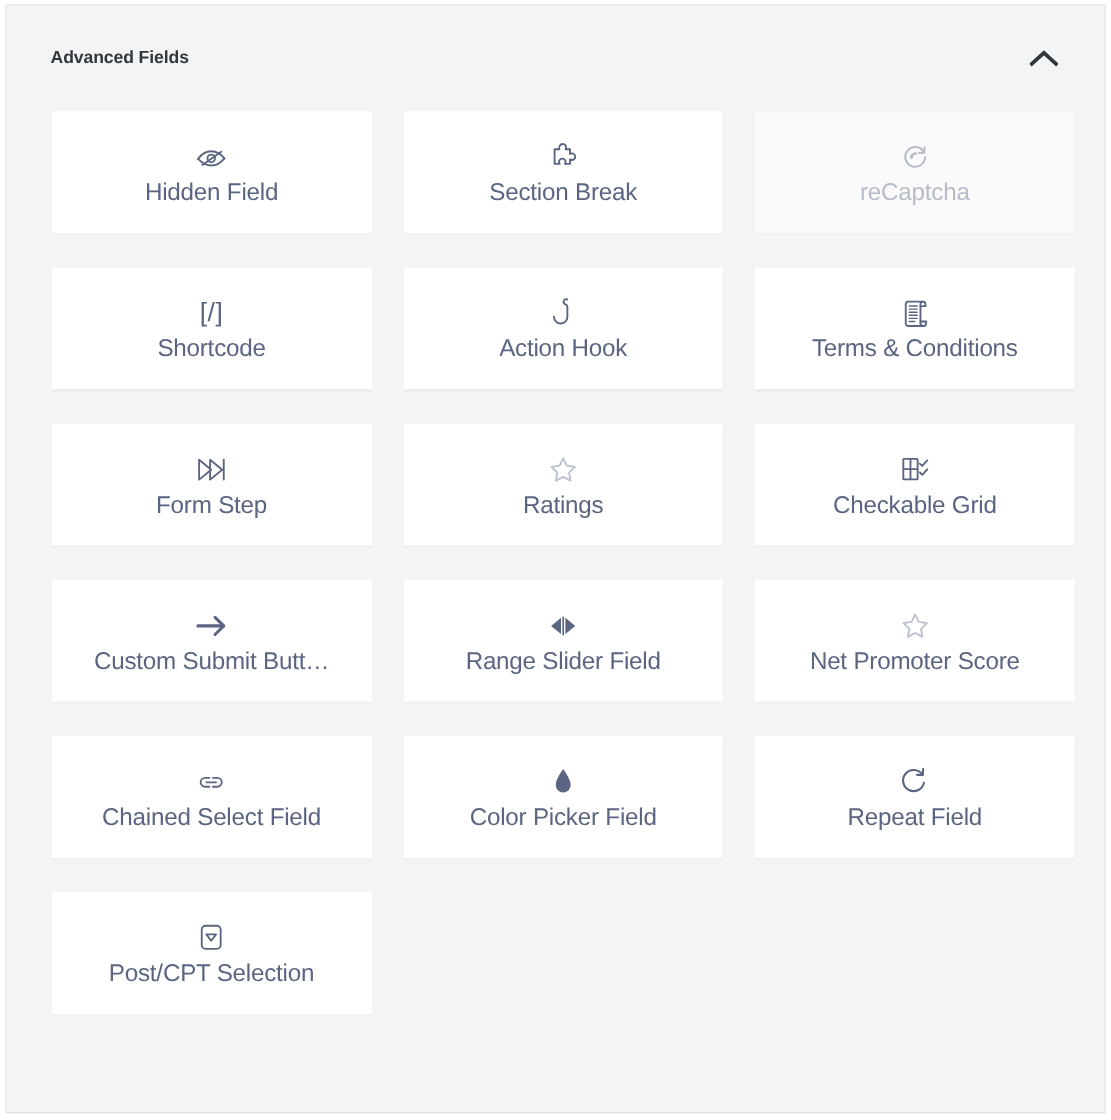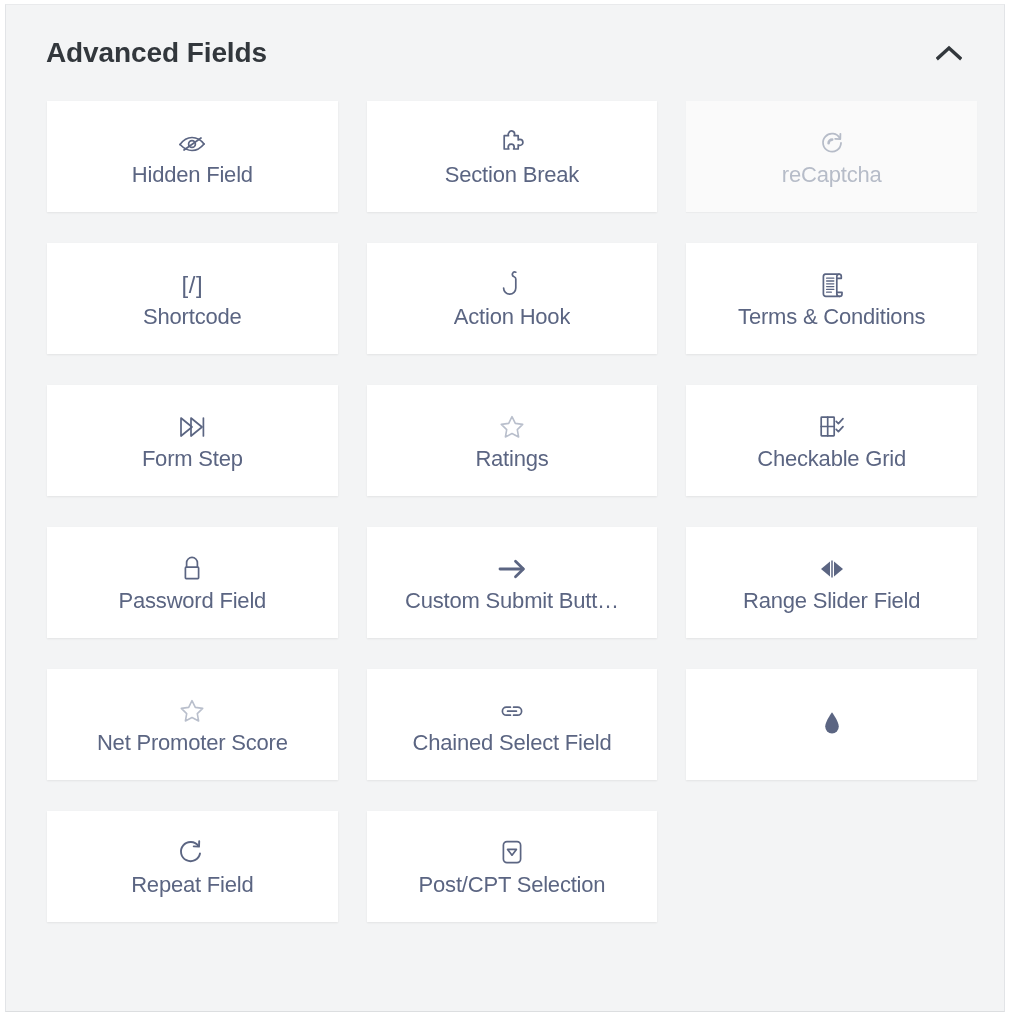--- a/index.html
+++ b/index.html
@@ -32,21 +32,21 @@
   .panel-header {
     position: relative;
     height: 96px;
     padding: 0 38px 0 40px;
     display: flex;
     align-items: center;
     justify-content: space-between;
   }
 
   .panel-title {
-    font-size: 28px;
+    font-size: 16px;
     font-weight: bold;
     color: #32373c;
     letter-spacing: -0.1px;
     line-height: 1;
   }
 
   .collapse-toggle {
     width: 34px;
     height: 34px;
     display: flex;
@@ -220,29 +220,20 @@
             <line x1="3.2" y1="13.5" x2="16.2" y2="13.5" fill="none" stroke="currentColor" stroke-width="1.7" stroke-linecap="round" stroke-linejoin="round"></line>
             <line x1="9.7" y1="4.2" x2="9.7" y2="22.8" fill="none" stroke="currentColor" stroke-width="1.7" stroke-linecap="round" stroke-linejoin="round"></line>
             <path d="M18.2 8.4 L20.4 10.6 L25 5.6" fill="none" stroke="currentColor" stroke-width="1.7" stroke-linecap="round" stroke-linejoin="round"></path>
             <path d="M18.2 16.4 L20.4 18.6 L25 13.6" fill="none" stroke="currentColor" stroke-width="1.7" stroke-linecap="round" stroke-linejoin="round"></path>
           </svg>
         </div>
         <div class="field-label">Checkable Grid</div>
       </div>
       <div class="field-card">
         <div class="field-icon">
-          <svg width="24" height="30" viewBox="0 0 24 30">
-            <path d="M6.6 13.2 V8.8 a5.4 5.4 0 0 1 10.8 0 v4.4" fill="none" stroke="currentColor" stroke-width="1.7" stroke-linecap="round" stroke-linejoin="round"></path>
-            <rect x="5.4" y="13.2" width="13.2" height="11.4" rx="0.8" fill="none" stroke="currentColor" stroke-width="1.7" stroke-linecap="round" stroke-linejoin="round"></rect>
-          </svg>
-        </div>
-        <div class="field-label">Password Field</div>
-      </div>
-      <div class="field-card">
-        <div class="field-icon">
           <svg width="32" height="26" viewBox="0 0 32 26">
             <line x1="4" y1="13" x2="27" y2="13" fill="none" stroke="currentColor" stroke-width="2.8" stroke-linecap="round"></line>
             <path d="M19.5 5.2 L27.4 13 L19.5 20.8" fill="none" stroke="currentColor" stroke-width="2.8" stroke-linecap="round" stroke-linejoin="round"></path>
           </svg>
         </div>
         <div class="field-label">Custom Submit Butt…</div>
       </div>
       <div class="field-card">
         <div class="field-icon">
           <svg width="32" height="22" viewBox="0 0 32 22">
@@ -270,20 +261,21 @@
           </svg>
         </div>
         <div class="field-label">Chained Select Field</div>
       </div>
       <div class="field-card">
         <div class="field-icon">
           <svg width="22" height="30" viewBox="0 0 22 30">
             <path d="M11 3.2 C11 3.2 4.2 12.4 4.2 17.6 a6.8 6.8 0 0 0 13.6 0 C17.8 12.4 11 3.2 11 3.2 Z" fill="currentColor"></path>
           </svg>
         </div>
+        <div class="field-label">Color Picker Field</div>
       </div>
       <div class="field-card">
         <div class="field-icon">
           <svg width="28" height="30" viewBox="0 0 28 30">
             <path d="M20.4 8 A9.6 9.6 0 1 0 22 15.5" fill="none" stroke="currentColor" stroke-width="1.9" stroke-linecap="round"></path>
             <path d="M21.2 3.2 L21 8.6 L15.7 8.4" fill="none" stroke="currentColor" stroke-width="1.9" stroke-linecap="round" stroke-linejoin="round"></path>
           </svg>
         </div>
         <div class="field-label">Repeat Field</div>
       </div>

